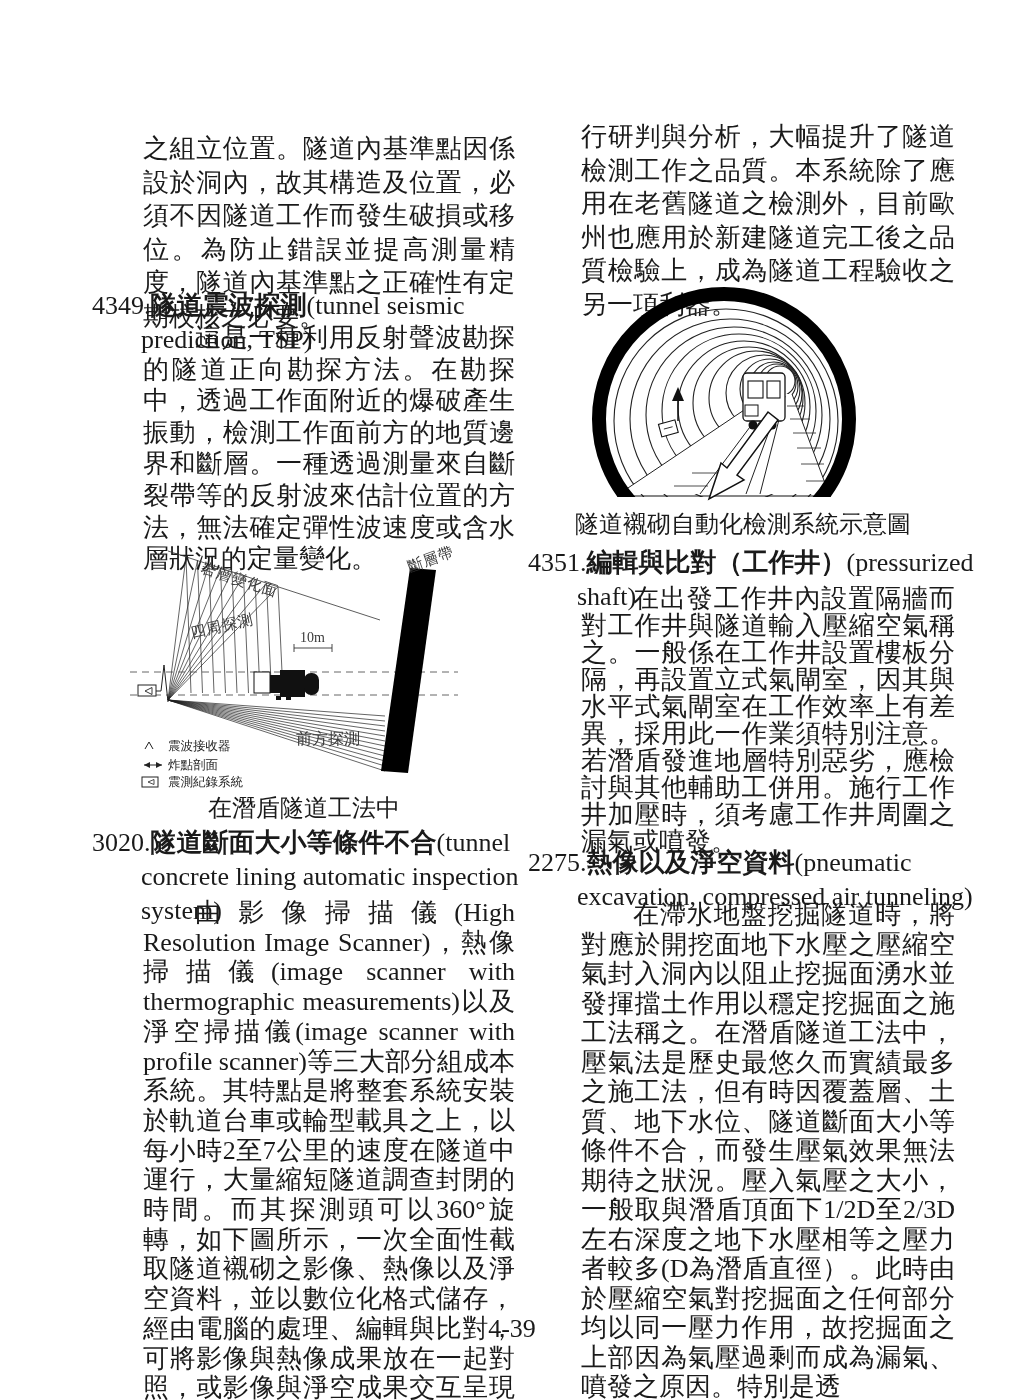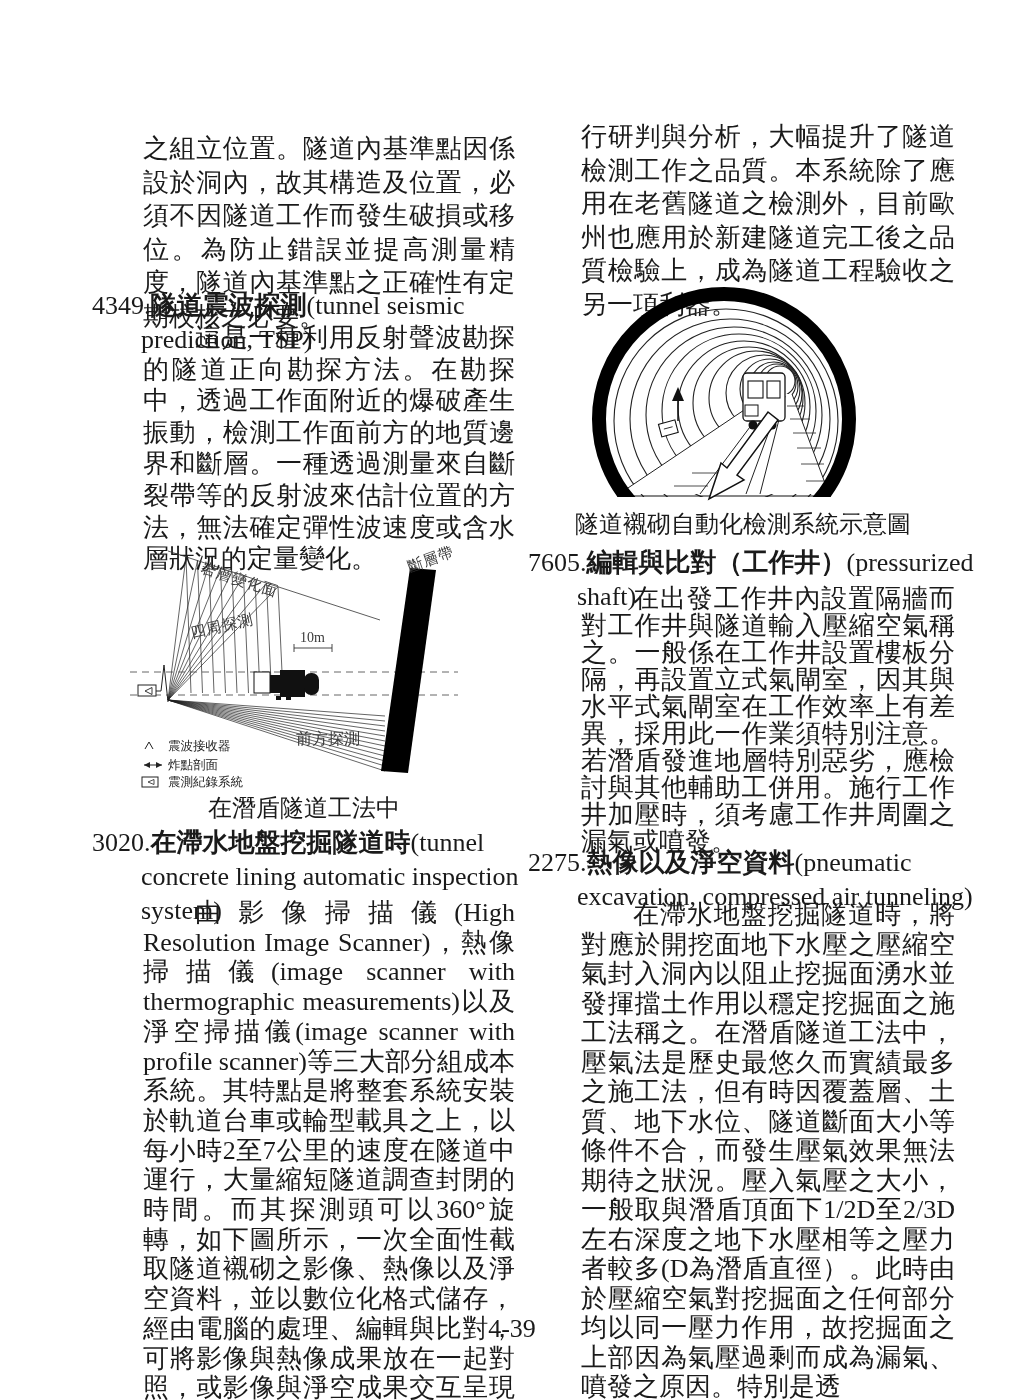--- a/index.html
+++ b/index.html
@@ -118,21 +118,21 @@
     <text x="40" y="223" class="leg">炸點剖面</text>
     <rect x="14" y="231" width="16" height="10" fill="none" stroke="#222" stroke-width="1"></rect>
     <path d="M26,233.5 l-6,2.5 l6,2.5 z" fill="none" stroke="#222" stroke-width="0.8"></path>
     <text x="40" y="240" class="leg">震測紀錄系統</text>
   </g>
 </svg>
 </div>
 
 <div class="abs caption" style="left:92px;top:792px;width:424px;">在潛盾隧道工法中</div>
 
-<div class="abs heading" style="left:92px;top:826px;width:430px;"><span>3020.</span><span class="term">在滯水地盤挖掘隧道時</span><span>(tunnel concrete lining automatic inspection system)</span></div>
+<div class="abs heading" style="left:92px;top:826px;width:430px;"><span>3020.</span><span class="term">隧道斷面大小等條件不合</span><span>(tunnel concrete lining automatic inspection system)</span></div>
 
 <div class="abs para lh30 indent" style="left:143px;top:898px;width:372px;">由影像掃描儀(High Resolution Image Scanner)，熱像掃描儀(image scanner with thermographic measurements)以及淨空掃描儀(image scanner with profile scanner)等三大部分組成本系統。其特點是將整套系統安裝於軌道台車或輪型載具之上，以每小時2至7公里的速度在隧道中運行，大量縮短隧道調查封閉的時間。而其探測頭可以360°旋轉，如下圖所示，一次全面性截取隧道襯砌之影像、熱像以及淨空資料，並以數位化格式儲存，經由電腦的處理、編輯與比對，可將影像與熱像成果放在一起對照，或影像與淨空成果交互呈現進</div>
 
 <div class="abs para lh33" style="left:581px;top:120px;width:374px;">行研判與分析，大幅提升了隧道檢測工作之品質。本系統除了應用在老舊隧道之檢測外，目前歐州也應用於新建隧道完工後之品質檢驗上，成為隧道工程驗收之另一項利器。</div>
 
 <div class="abs" style="left:588px;top:281px;width:280px;height:226px;">
 <svg width="280" height="226" viewBox="0 0 280 226">
   <defs>
         <clipPath id="tclip">
           <rect x="0" y="0" width="280" height="216"></rect>
@@ -199,21 +199,21 @@
   <line x1="29" y1="215" x2="243" y2="215" stroke="#111" stroke-width="1.2"></line>
 
   <polygon points="180,131 190,139 149,194 156,199 121,218 133,182 139,187" fill="#fff" stroke="#111" stroke-width="1.5"></polygon>
 
   <circle cx="136" cy="138" r="125" fill="none" stroke="#000" stroke-width="14" clip-path="url(#tclip)"></circle>
 </svg>
 </div>
 
 <div class="abs caption" style="left:528px;top:508px;width:430px;">隧道襯砌自動化檢測系統示意圖</div>
 
-<div class="abs heading" style="left:528px;top:546px;width:432px;"><span>7605.</span><span class="term">編輯與比對（工作井）</span><span>(pressurized shaft)</span></div>
+<div class="abs heading" style="left:528px;top:546px;width:432px;"><span>4351.</span><span class="term">編輯與比對（工作井）</span><span>(pressurized shaft)</span></div>
 
 <div class="abs para lh309 indent" style="left:581px;top:585px;width:374px;">在出發工作井內設置隔牆而對工作井與隧道輸入壓縮空氣稱之。一般係在工作井設置樓板分隔，再設置立式氣閘室，因其與水平式氣閘室在工作效率上有差異，採用此一作業須特別注意。若潛盾發進地層特別惡劣，應檢討與其他輔助工併用。施行工作井加壓時，須考慮工作井周圍之漏氣或噴發。</div>
 
 <div class="abs heading" style="left:528px;top:846px;width:432px;"><span>2275.</span><span class="term">熱像以及淨空資料</span><span>(pneumatic excavation, compressed air tunneling)</span></div>
 
 <div class="abs para lh295 indent" style="left:581px;top:900px;width:374px;">在滯水地盤挖掘隧道時，將對應於開挖面地下水壓之壓縮空氣封入洞內以阻止挖掘面湧水並發揮擋土作用以穩定挖掘面之施工法稱之。在潛盾隧道工法中，壓氣法是歷史最悠久而實績最多之施工法，但有時因覆蓋層、土質、地下水位、隧道斷面大小等條件不合，而發生壓氣效果無法期待之狀況。壓入氣壓之大小，一般取與潛盾頂面下1/2D至2/3D左右深度之地下水壓相等之壓力者較多(D為潛盾直徑）。此時由於壓縮空氣對挖掘面之任何部分均以同一壓力作用，故挖掘面之上部因為氣壓過剩而成為漏氣、噴發之原因。特別是透</div>
 
 <div class="abs pagenum" style="left:0;top:1314px;width:1024px;">4-39</div>
 
 </body></html>

